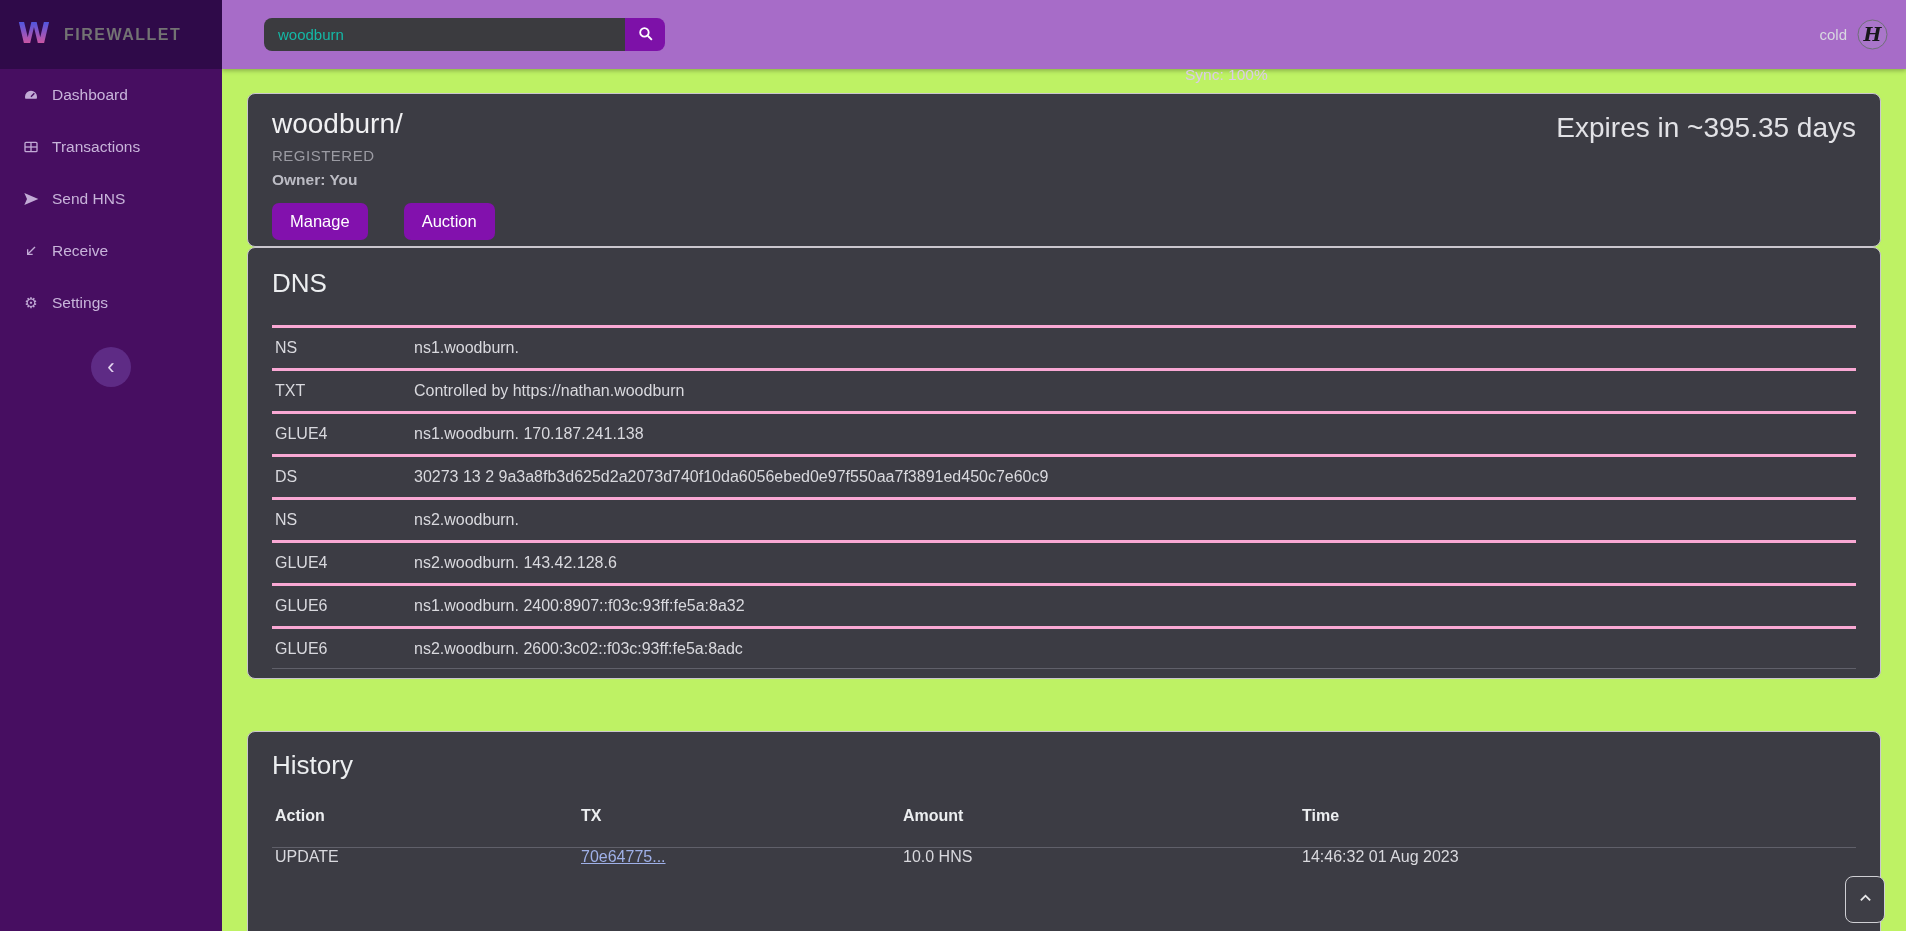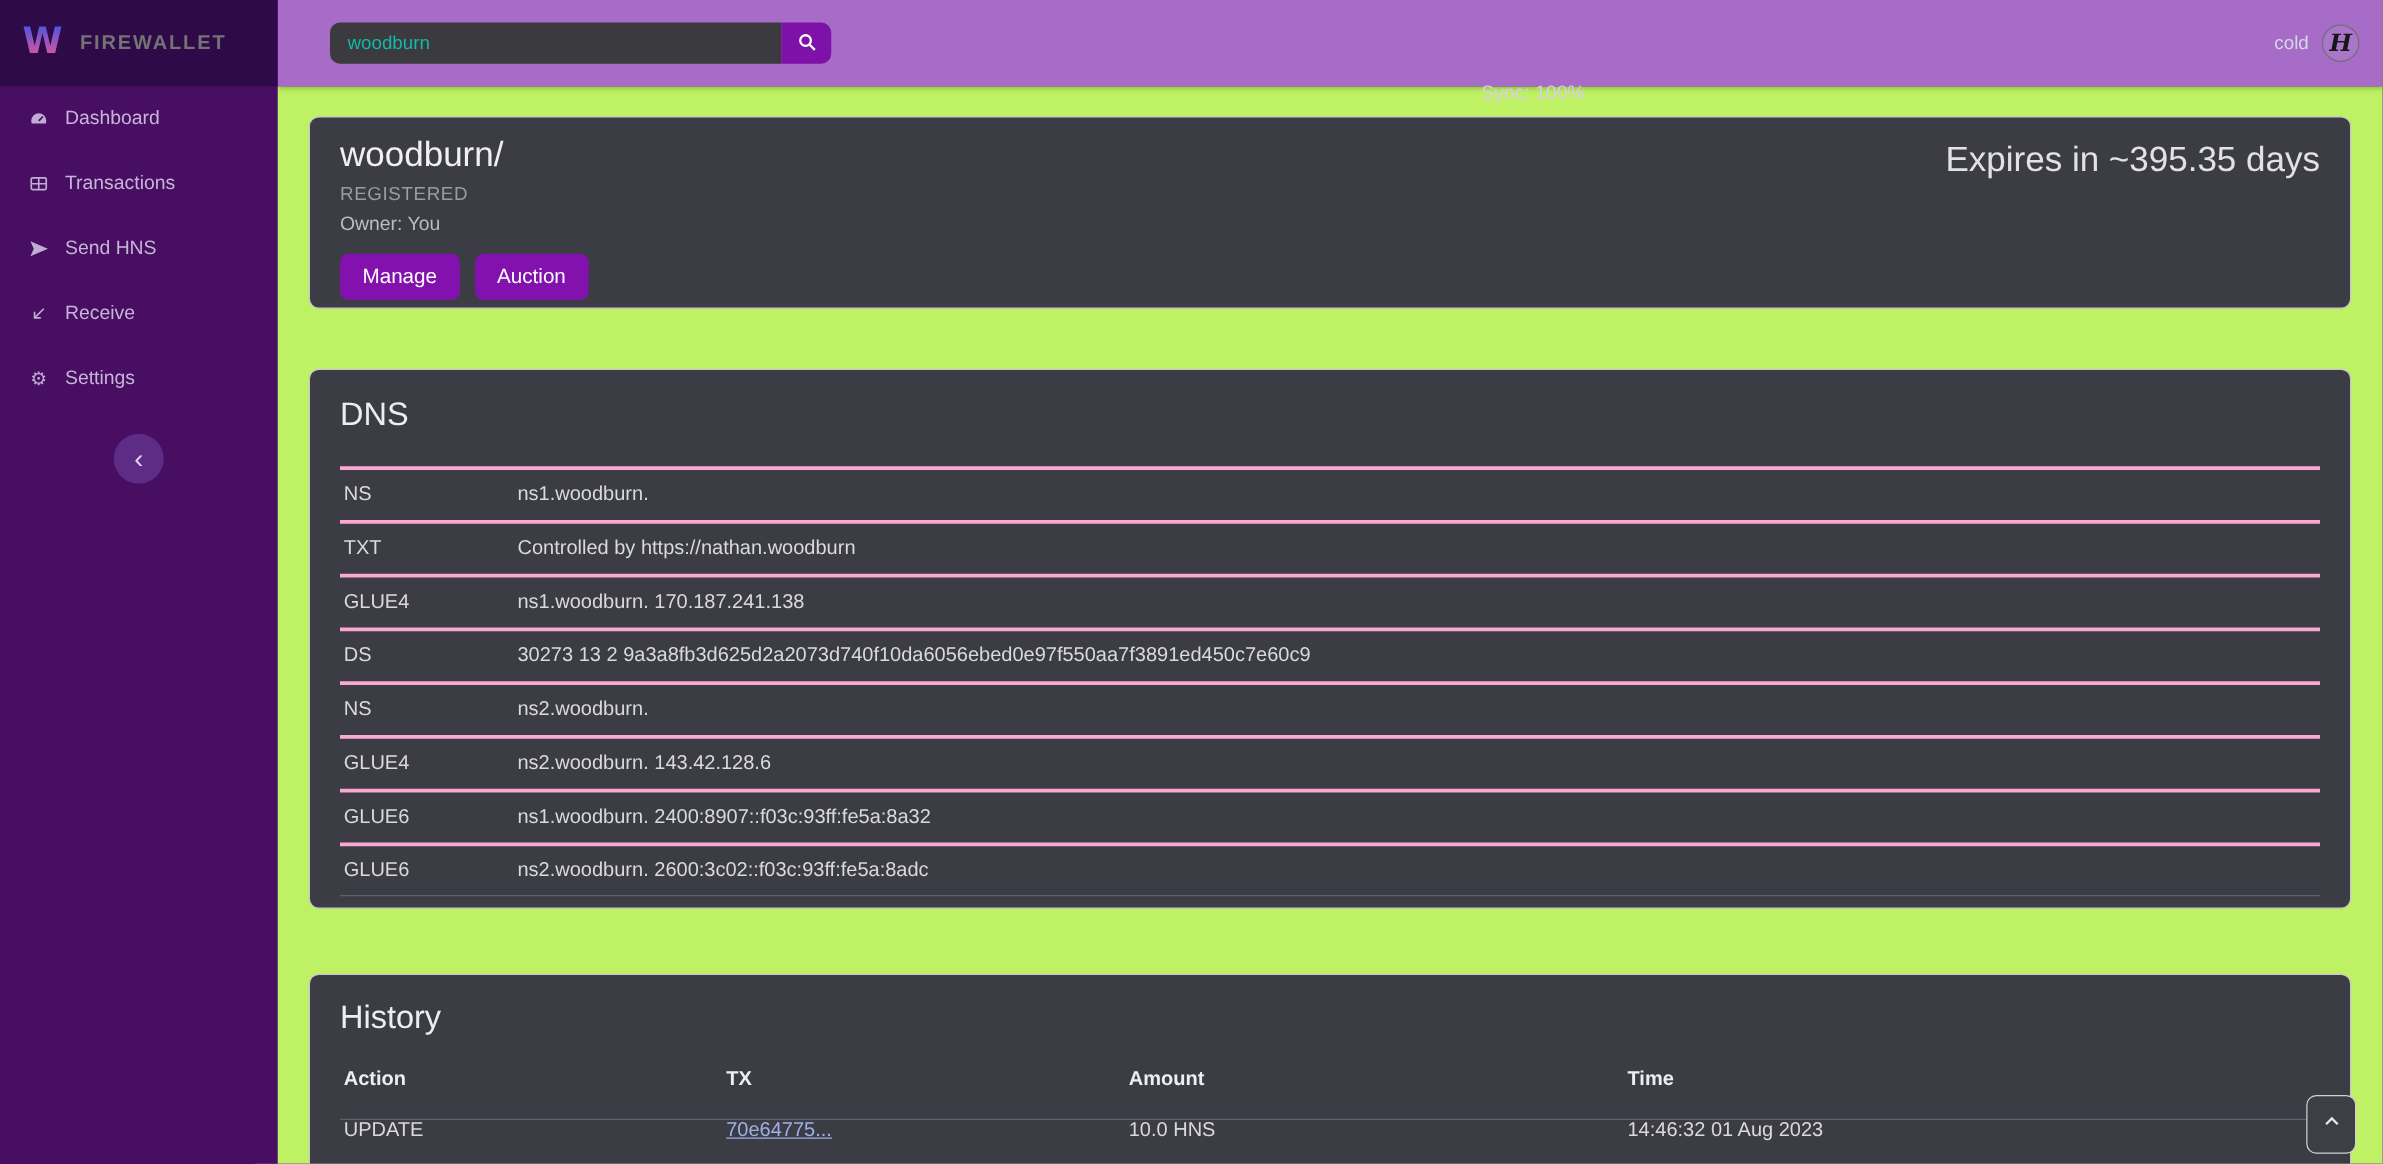--- a/index.html
+++ b/index.html
@@ -34,28 +34,28 @@
   .avatar { width:31px; height:31px; border-radius:50%; cursor:pointer; }
 
   
   .main { position:absolute; left:222px; top:69px; width:1684px; height:862px; background:#bef264; overflow:hidden; }
   .card { width:1634px; margin-left:25px; background:#3c3c44; border:1px solid #cac6ce; border-radius:8px; color:#e6e6e9; }
 
   
   .card-domain { margin-top:24px; height:154px; padding:14px 24px; position:relative; }
   .domain-title { font-size:28px; font-weight:normal; color:#f0f0f2; margin-bottom:7px; }
   .domain-status { font-size:15px; color:#9b9ba3; margin-bottom:7px; letter-spacing:0.5px; }
-  .domain-owner { font-size:15.5px; color:#bcbcc4; margin-bottom:14px; }
-  .btn-row { display:flex; gap:12px; }
+  .domain-owner { font-size:15.5px; color:#bcbcc4; margin-bottom:14px;font-weight:bold; }
+  .btn-row { display:flex; gap:36px; }
   .btn { background:#8211ad; color:#ffffff; border:none; border-radius:7px; height:37px; padding:0 18px;
     font-size:16.5px; font-family:"Liberation Sans",sans-serif; cursor:pointer; }
   .expires { position:absolute; top:18px; right:24px; font-size:28px; color:#e2e2e6; }
 
   
-  .card-dns { margin-top:48px; height:432px; padding:14px 24px 0; }
+  .card-dns { height:432px; padding:14px 24px 0; }
   .card-heading { font-size:26px; font-weight:normal; color:#eceef0; margin:6px 0 26px; }
   .dns-row { display:flex; align-items:center; height:43px; border-top:3px solid #f9a8d4; font-size:16px; color:#d9d9de; }
   .dns-row:last-of-type { border-bottom:1px solid #60606a; }
   .dns-key { width:142px; padding-left:3px; }
   .dns-val { flex:1; }
 
   
   .card-history { margin-top:52px; height:400px; padding:12px 24px 0; }
   .h-row { display:flex; align-items:flex-start; font-size:16px; color:#d9d9de; }
   .h-head { height:40px; font-weight:bold; color:#eceef0; font-size:16px; }

